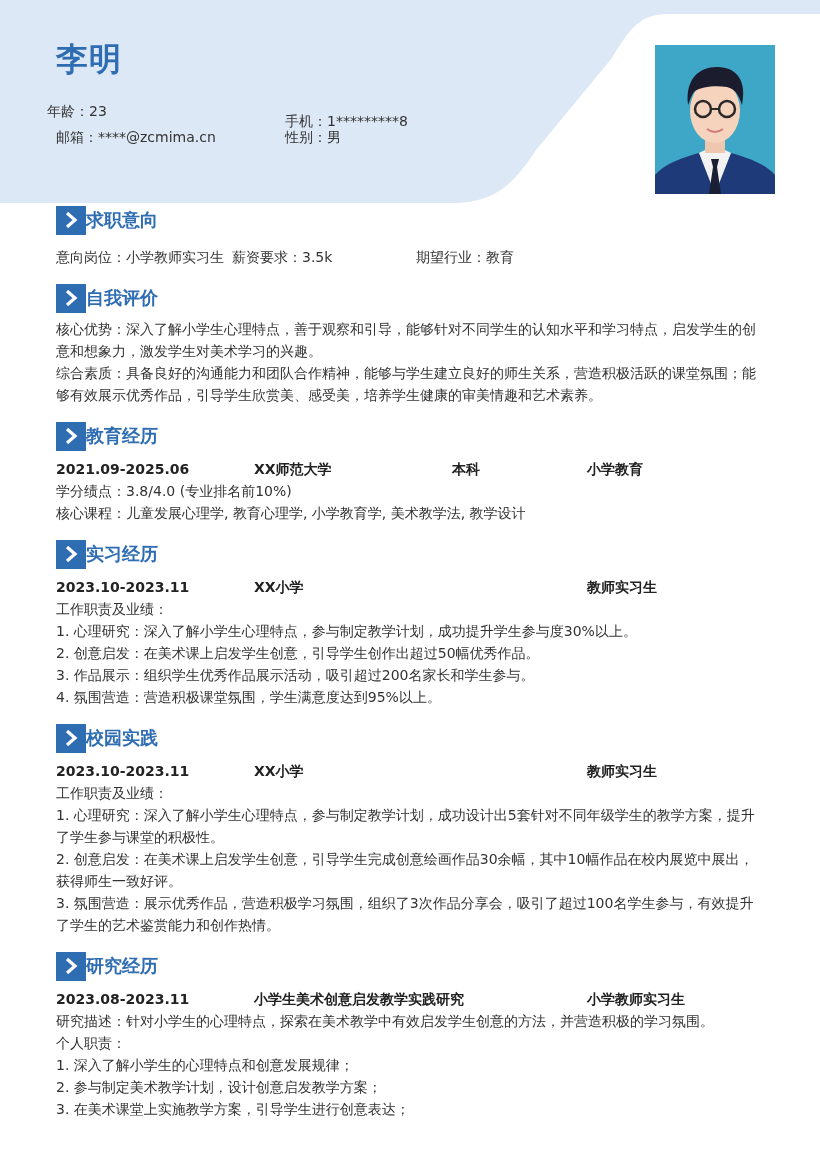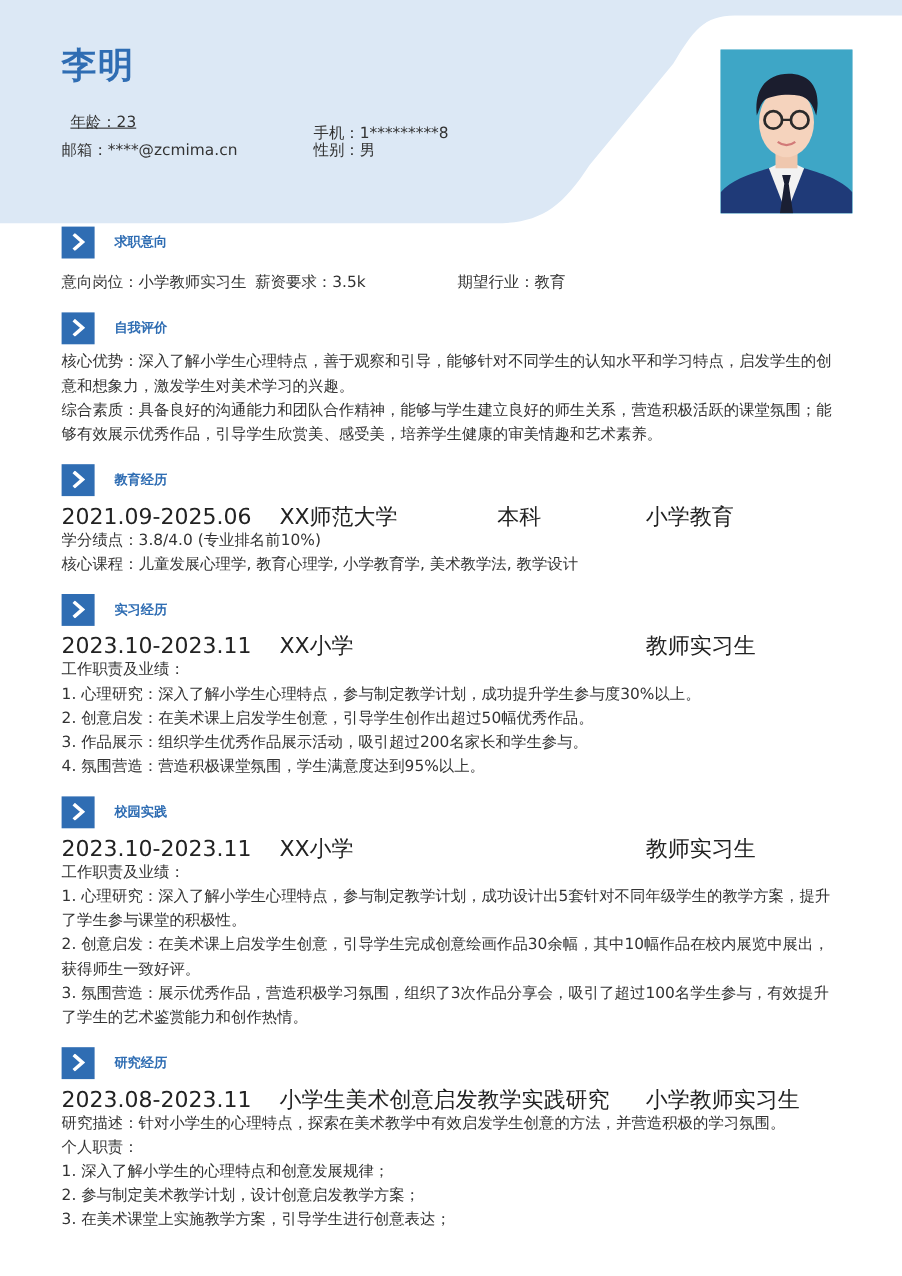--- a/index.html
+++ b/index.html
@@ -20,40 +20,40 @@
     position: absolute; left: 655px; top: 45px; width: 120px; height: 149px;
     overflow: hidden; background: #3aa3c4;
   }
   .content { position: absolute; left: 56px; top: 205px; width: 710px; z-index: 2; }
   .sec-head { display: flex; align-items: center; height: 30px; margin-top: 0; }
   .sec-icon {
     width: 30px; height: 29px; background: #2f6db3;
     display: flex; align-items: center; justify-content: center;
   }
   .sec-title {
-    margin-left: 18px; font-size: 12px; font-weight: bold; color: #2f6db3;
+    margin-left: 0; font-size: 18px; font-weight: bold; color: #2f6db3;
   }
   .row { display: flex; font-size: 14px; line-height: 22px; }
   .txt { font-size: 14px; line-height: 22px; color: #333; }
-  .bold-row { display: flex; font-size: 20px; font-weight: normal; line-height: 22px; color: #222; }
+  .bold-row { display: flex; font-size: 14px; font-weight: bold; line-height: 22px; color: #222; }
   .c1 { width: 198px; }
   .c2 { width: 198px; }
   .c3 { width: 135px; }
   .c4 { width: 170px; }
 </style>
 </head>
 <body>
 
 <svg class="hdr-bg" width="820" height="205" viewBox="0 0 820 205">
   <path d="M0 0 H820 V14 H668 C640 14 630 28 612 58 L536 150 C510 190 490 203 450 203 H0 Z" fill="#dce8f5"></path>
 </svg>
 
 <div class="hdr">
   <div class="name">李明</div>
-  <div class="info" style="left:64px;top:101px;text-decoration:underline;">年龄：23</div>
+  <div class="info" style="left:47px;top:101px;">年龄：23</div>
   <div class="info" style="left:285px;top:101px;margin-top:10px;">手机：1*********8</div>
   <div class="info" style="left:56px;top:127px;">邮箱：****@zcmima.cn</div>
   <div class="info" style="left:285px;top:127px;">性别：男</div>
 
   <div class="photo">
     <svg width="120" height="149" viewBox="0 0 120 149">
       <rect width="120" height="149" fill="#3ea6c6"></rect>
 
       <path d="M0 130 C10 118 30 112 44 108 L60 122 L76 108 C90 112 110 118 120 130 V149 H0 Z" fill="#1f3a78"></path>
 

